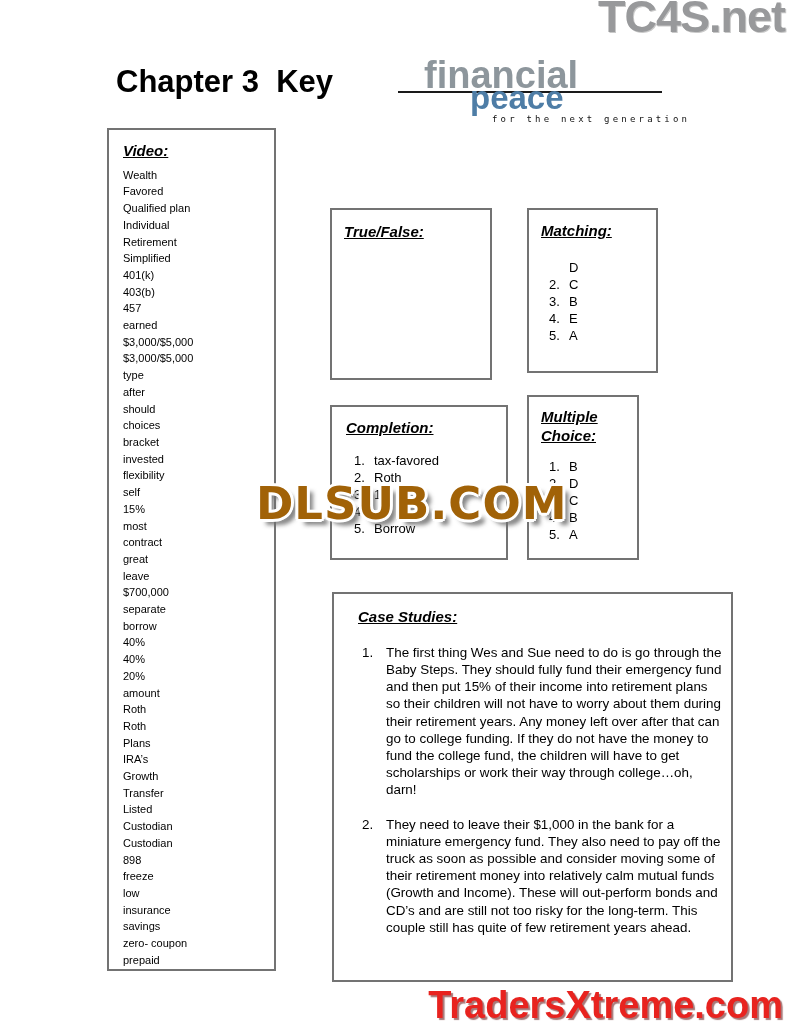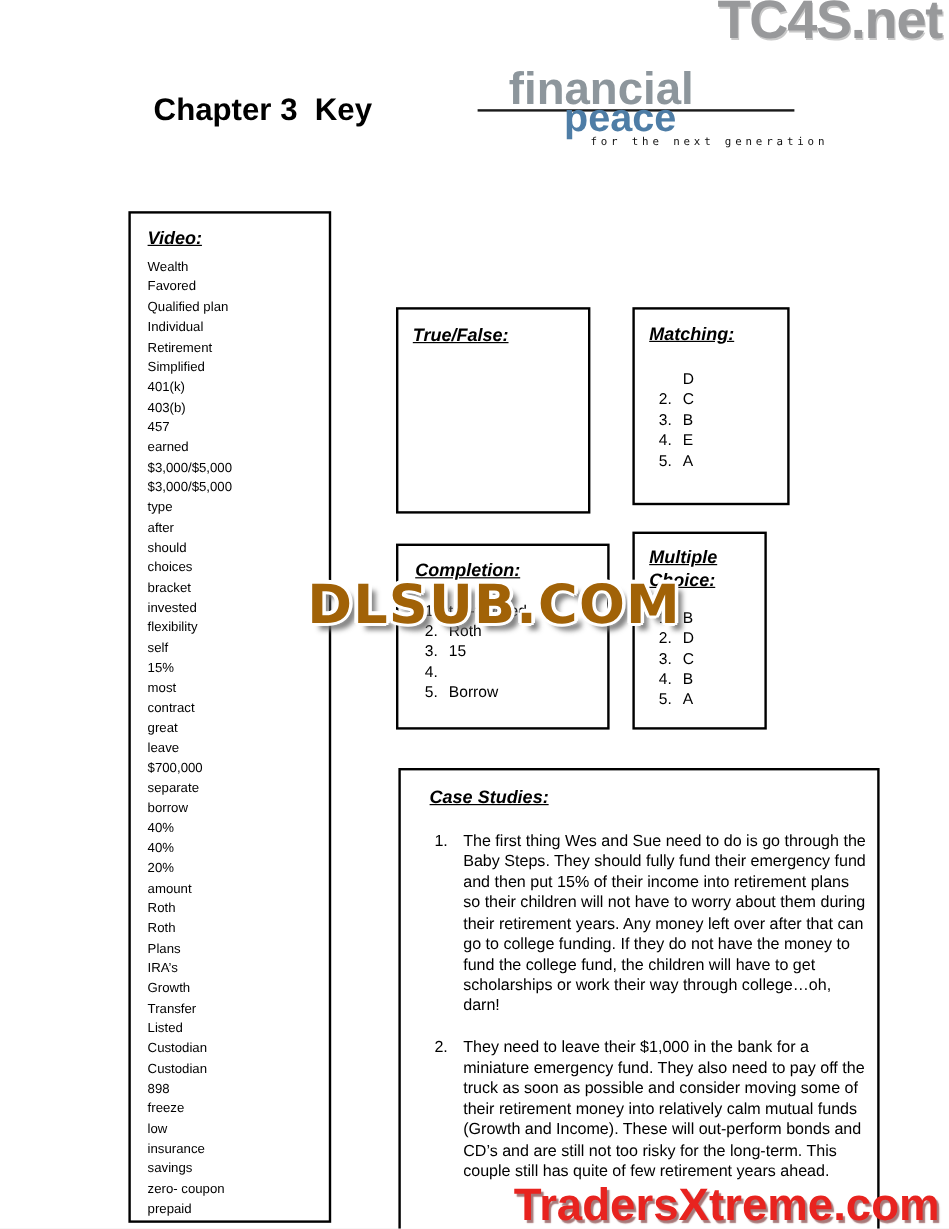--- a/index.html
+++ b/index.html
@@ -12,22 +12,22 @@
   
   .brand-top {
     position:absolute; top:-9px; right:6px;
     font-size:45px; font-weight:bold; color:#98999b;
     letter-spacing:-1px;
     text-shadow:1px 1px 0 #c9c9c9;
   }
 
   
   .title {
-    position:absolute; left:116px; top:64px; margin:12px;
-    font-size:26px; font-weight:bold; letter-spacing:0;
+    position:absolute; left:116px; top:64px; margin:0;
+    font-size:31px; font-weight:bold; letter-spacing:0;
     white-space:pre;
   }
 
   
   .logo { position:absolute; left:398px; top:55px; width:270px; height:72px; }
   .logo-rule { position:absolute; left:0; top:36px; width:264px; height:2px; background:#1a1a1a; }
   .logo-financial {
     position:absolute; left:26px; top:1px;
     font-size:38px; font-weight:bold; color:#8d969c; line-height:1;
   }
@@ -35,21 +35,21 @@
     position:absolute; left:72px; top:26px;
     font-size:33px; font-weight:bold; color:#4e7da6; line-height:1;
   }
   .logo-tagline {
     position:absolute; left:94px; top:59px;
     font-family:"DejaVu Sans Mono", monospace;
     font-size:9px; letter-spacing:3.2px; color:#111; white-space:nowrap;
   }
 
   
-  .box { position:absolute; border:2px solid #000000; background:#fff; box-sizing:border-box;margin-top:48px; }
+  .box { position:absolute; border:2px solid #737373; background:#fff; box-sizing:border-box; }
   .box-heading {
     font-weight:bold; font-style:italic; text-decoration:underline;
     font-size:15px; line-height:1.25;
   }
 
   
   .video-box { left:107px; top:128px; width:169px; height:843px; padding:12px 8px 8px 14px; }
   .video-list { list-style:none; margin:6px 0 0 0; padding:0; }
   .video-item { font-size:11px; line-height:16.7px; white-space:nowrap; }
 

